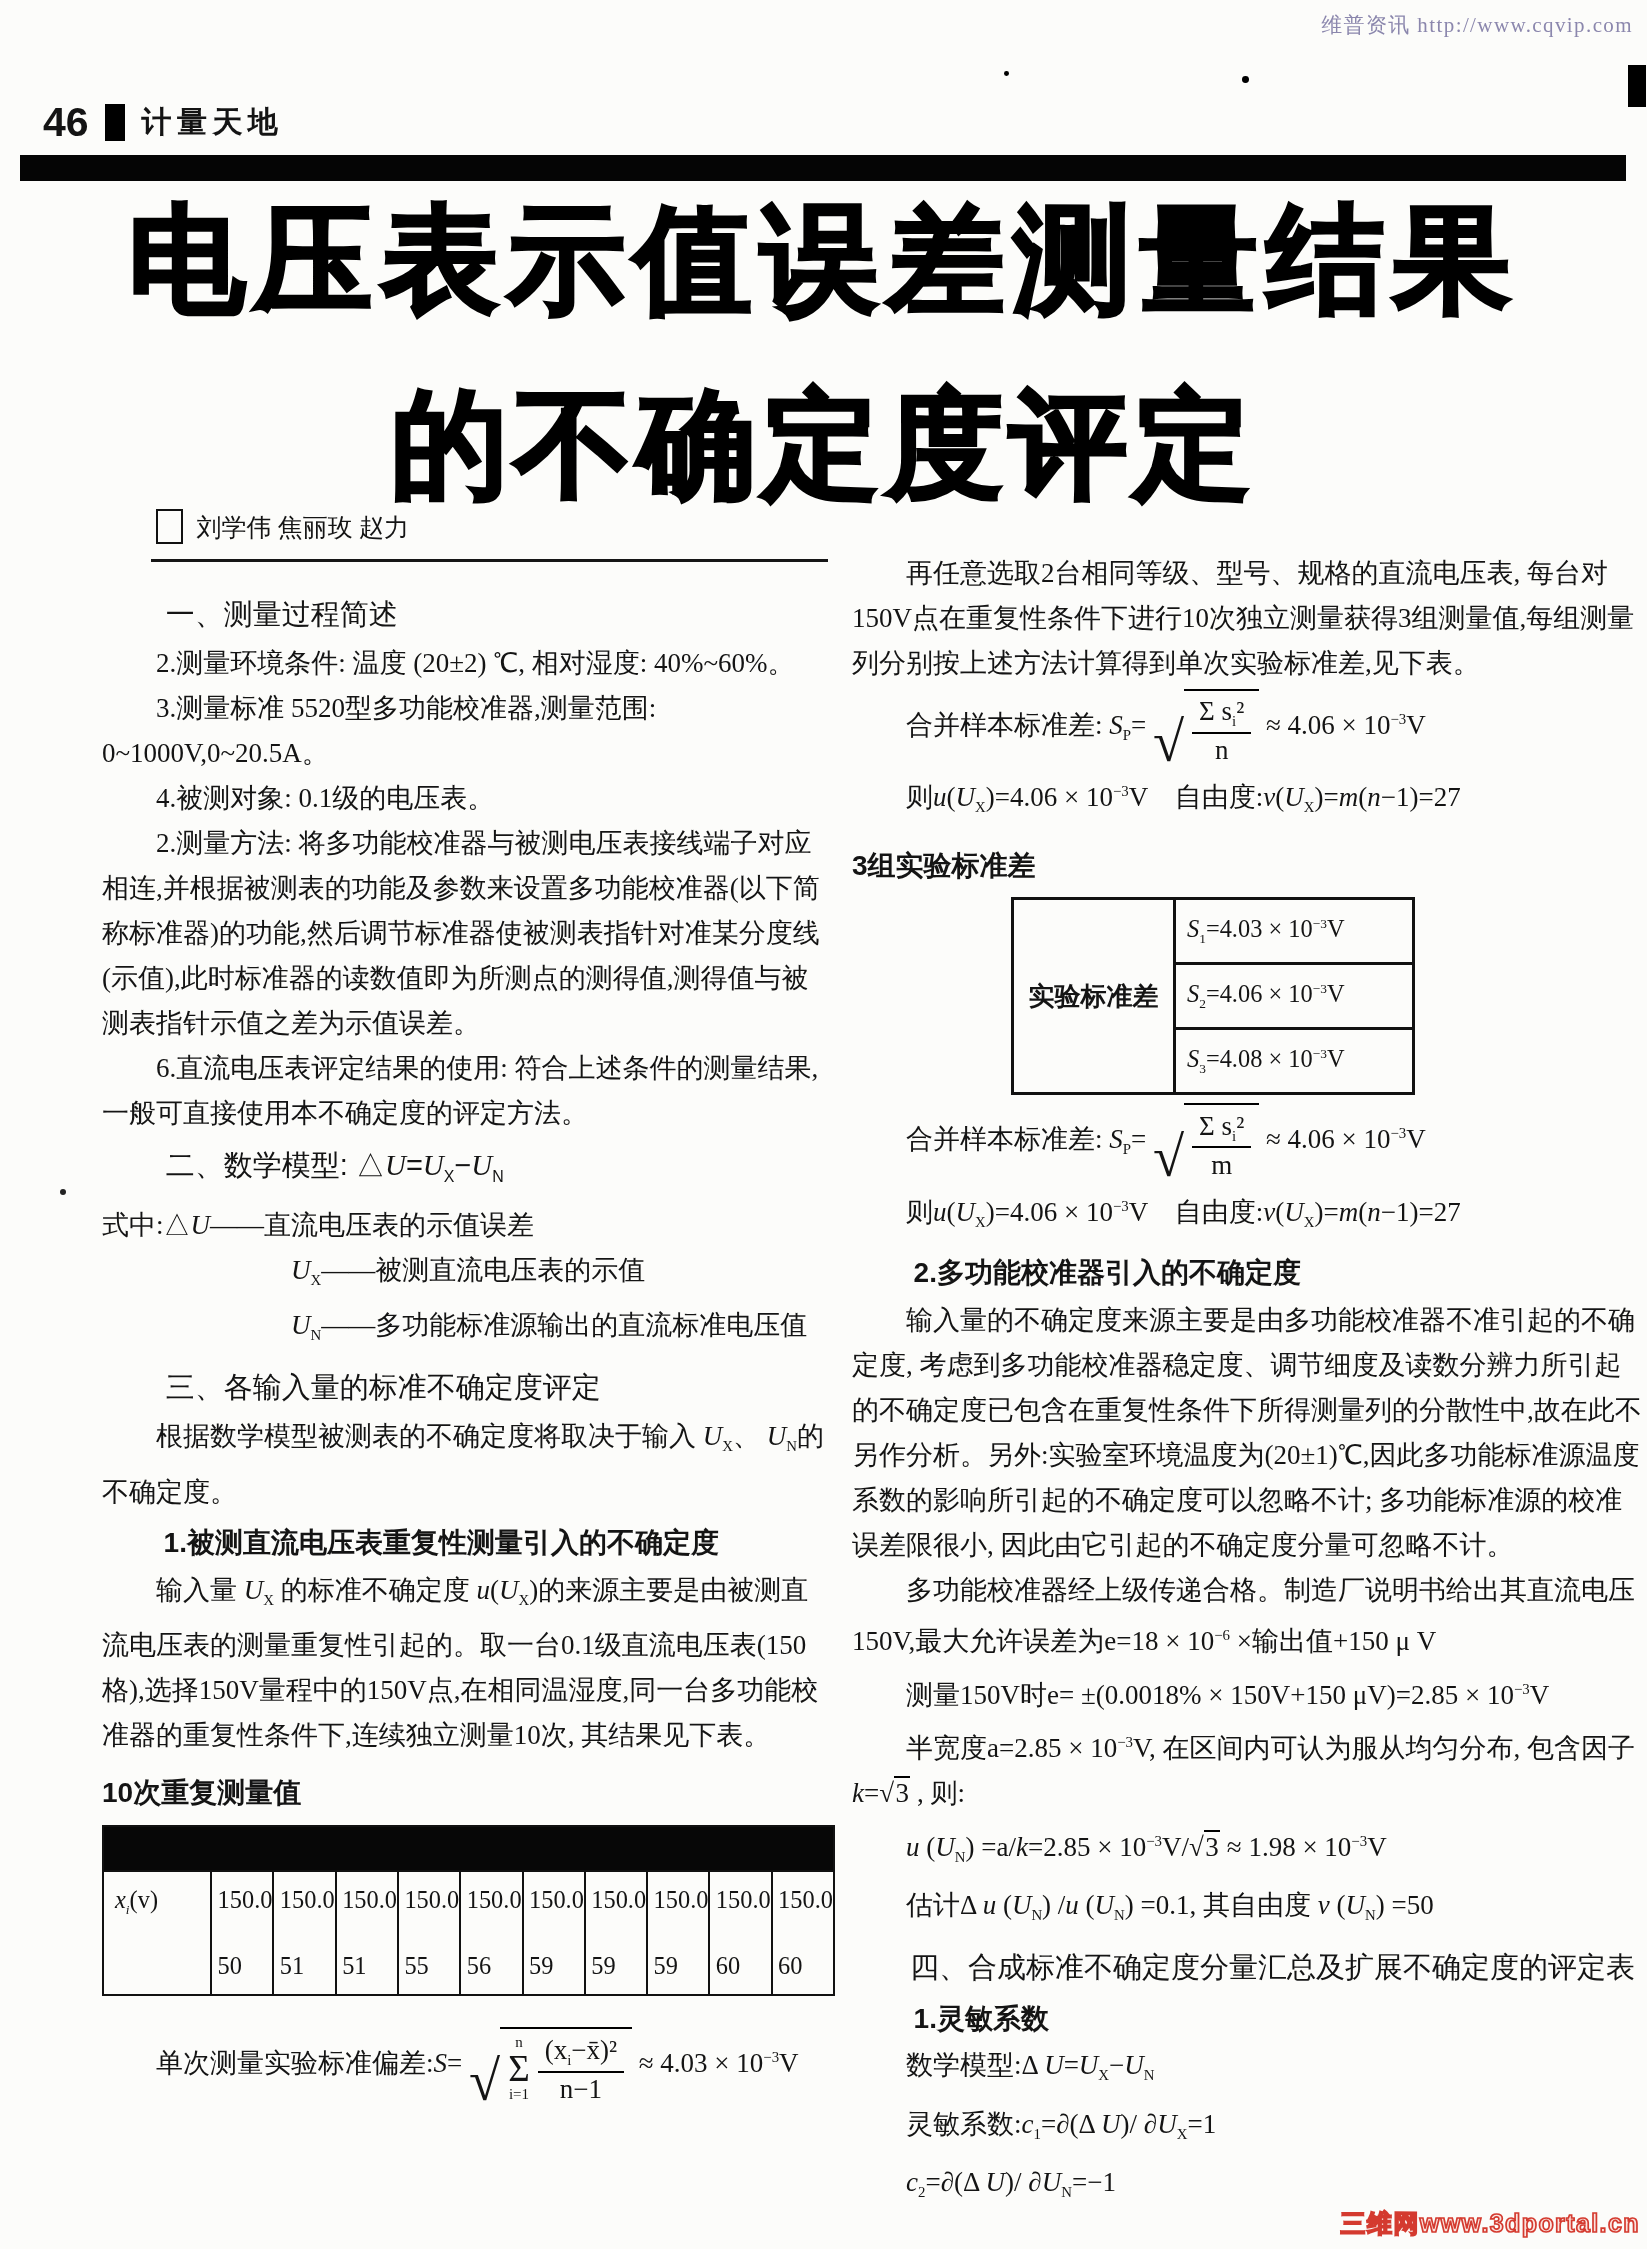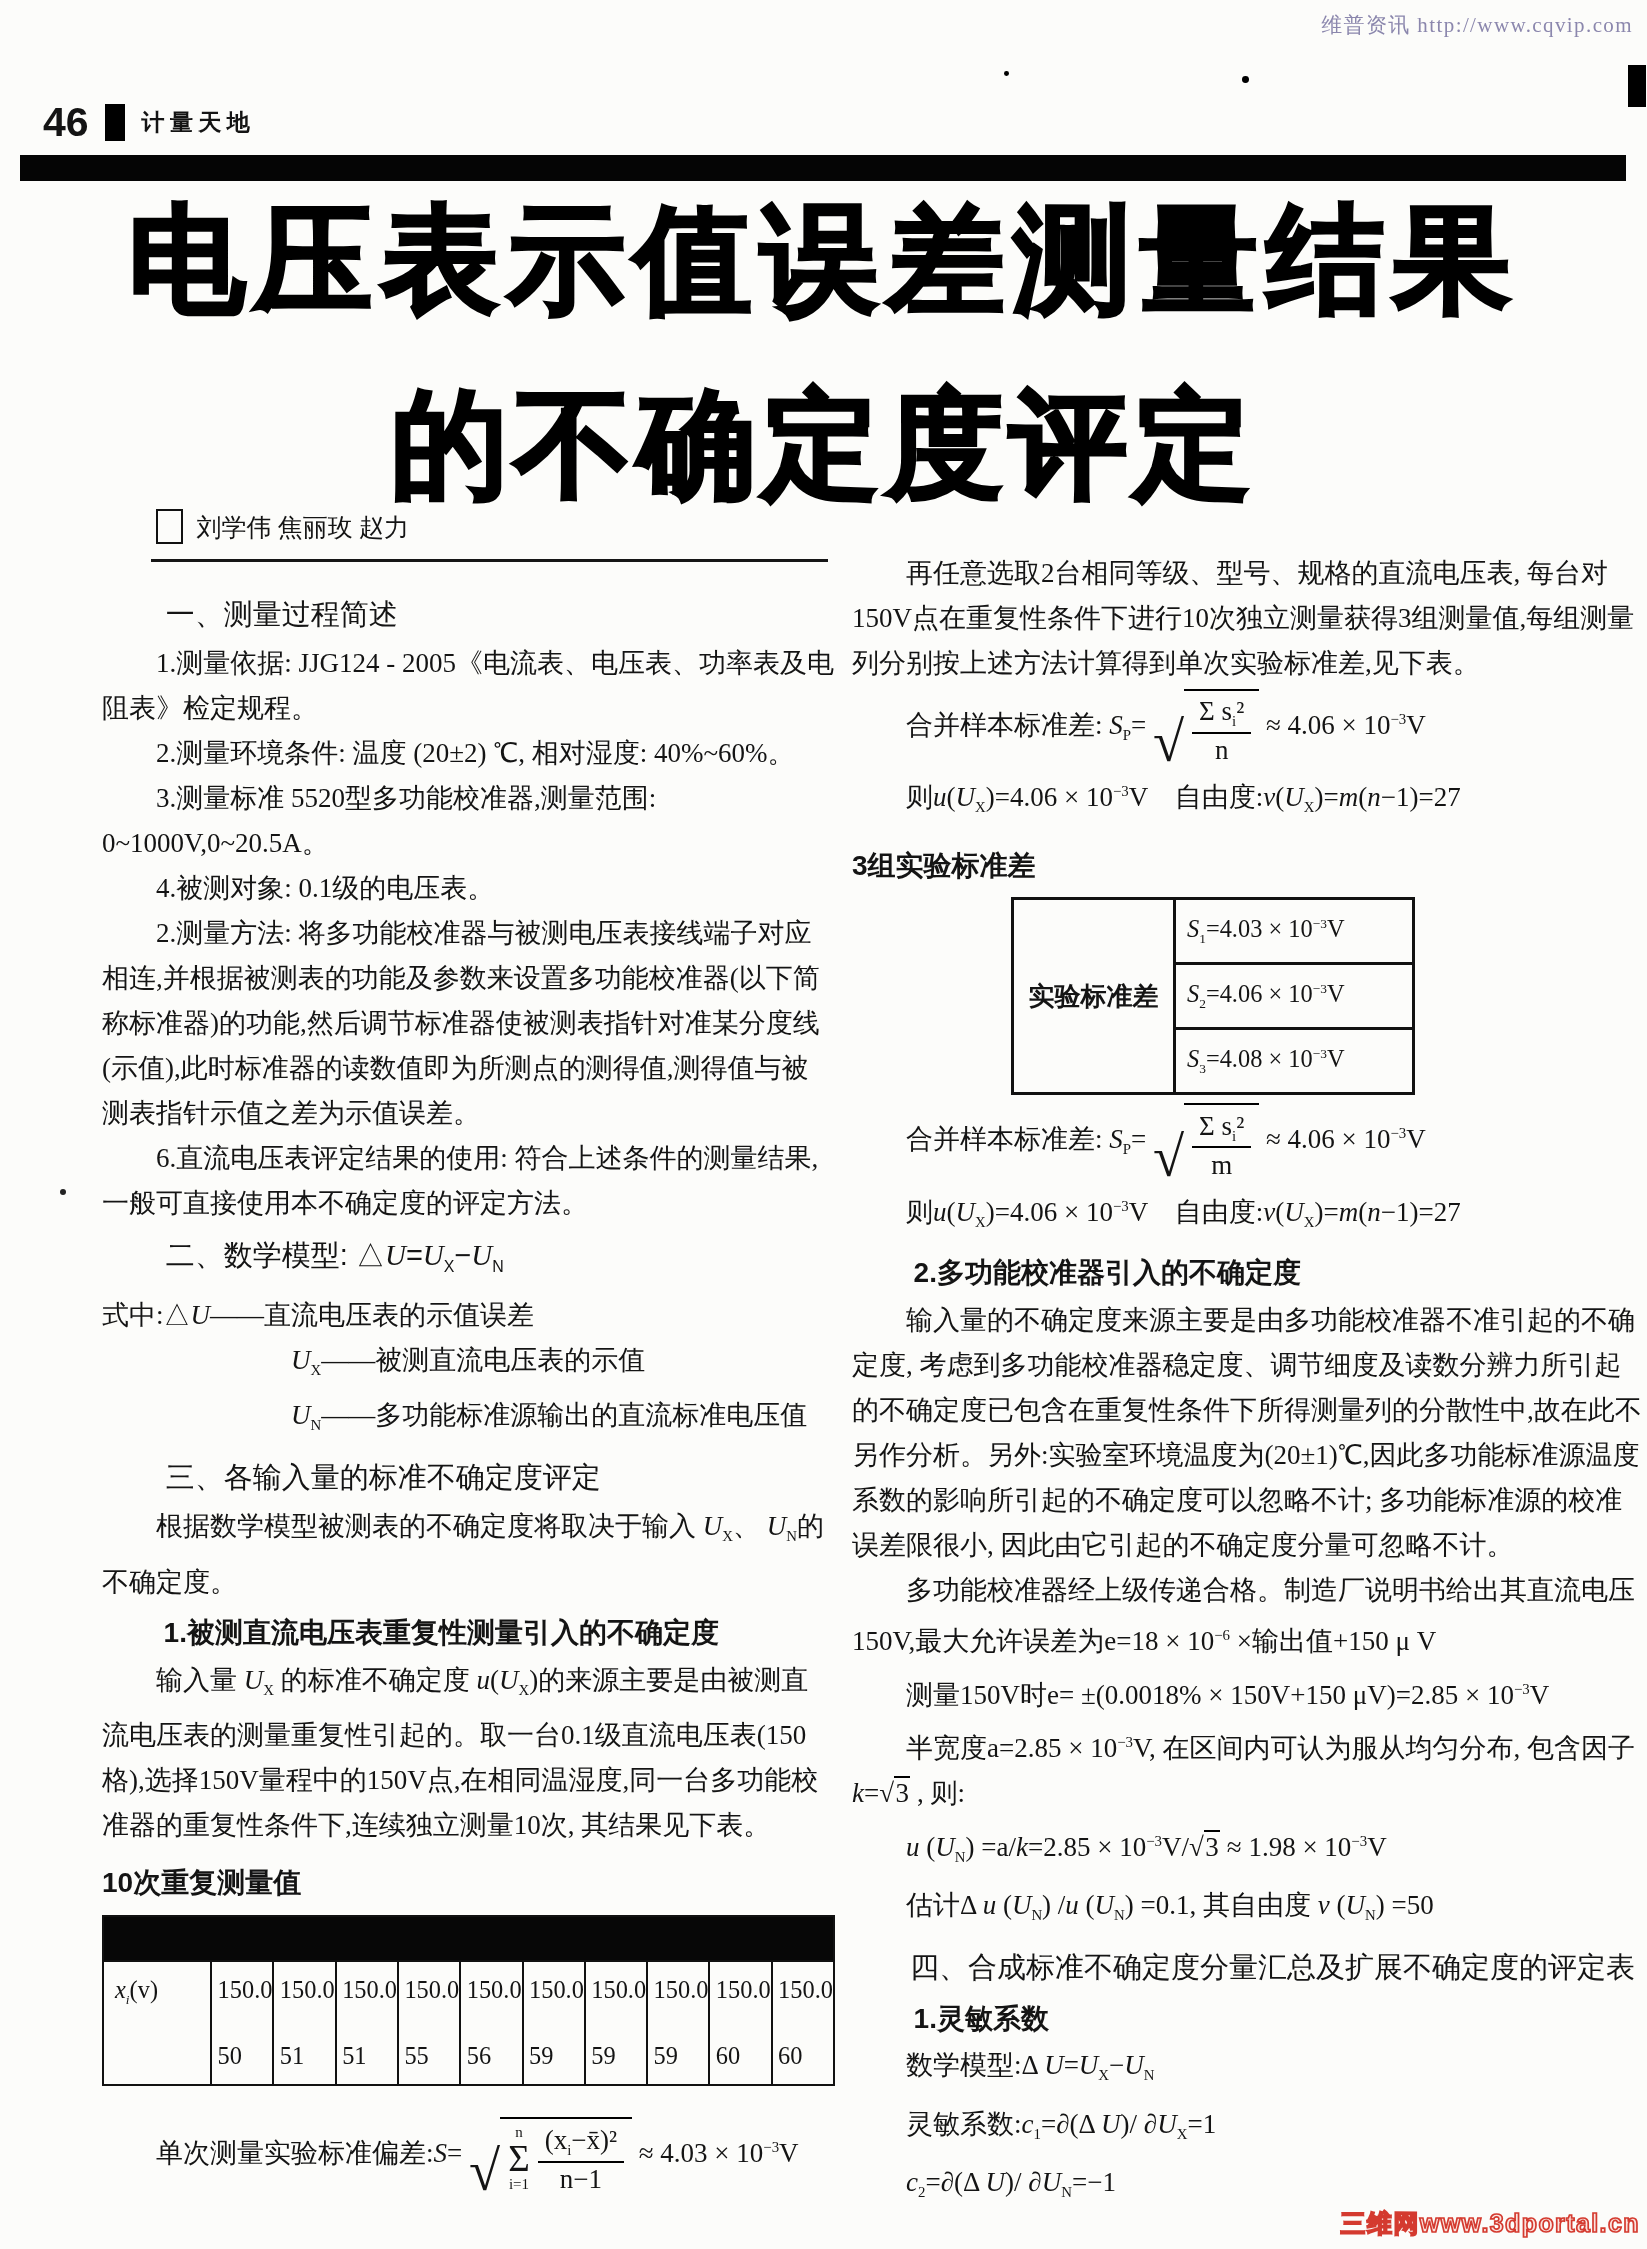--- a/index.html
+++ b/index.html
@@ -9,21 +9,21 @@
   .wm-top{position:absolute;top:11px;right:15px;font-size:21px;color:#8b87ad;
           font-family:"Liberation Serif",serif;letter-spacing:1.4px;}
   .wm-bottom{position:absolute;top:2207px;right:8.1px;font-size:25px;font-weight:bold;
              font-family:"Liberation Sans",sans-serif;color:#fbe3de;
              -webkit-text-stroke:1.7px #d43a2f;letter-spacing:1.4px;}
   
   .header{position:absolute;top:99px;left:43px;display:flex;align-items:center;gap:16.3px;
           font-family:"Liberation Sans",sans-serif;font-weight:900;text-align:right;}
   .pg{font-size:41px;}
   .hdr-block{display:inline-block;width:20.4px;height:37px;background:#000;}
-  .sec{font-size:23px;letter-spacing:5.4px;}
+  .sec{font-size:30px;letter-spacing:5.4px;}
   .black-bar{position:absolute;top:155px;left:20.4px;width:1606px;height:26px;background:#050505;}
   
   .title{position:absolute;left:0;width:100%;text-align:center;margin:0;
          font-family:"Liberation Sans",sans-serif;font-weight:900;color:#000;
          -webkit-text-stroke:3.4px #000;}
   .l1{top:182px;font-size:117px;letter-spacing:9.5px;}
   .l2{top:367px;font-size:117px;letter-spacing:6.8px;}
   
   .authors{position:absolute;top:509px;left:156px;display:flex;align-items:flex-end;gap:13.6px;
            font-size:25px;}
@@ -102,21 +102,20 @@
   <h1 class="title l2">的不确定度评定</h1>
 
   <div class="authors">
     <span class="au-box"></span>
     <span>刘学伟 焦丽玫 赵力</span>
   </div>
   <div class="au-rule"></div>
 
   <div class="col col-left">
     <p class="h-sec">一、测量过程简述</p>
-    <p class="body ind">1.测量依据: JJG124 - 2005《电流表、电压表、功率表及电阻表》检定规程。</p>
     <p class="body ind">2.测量环境条件: 温度 (20±2) ℃, 相对湿度: 40%~60%。</p>
     <p class="body ind">3.测量标准 5520型多功能校准器,测量范围: 0~1000V,0~20.5A。</p>
     <p class="body ind">4.被测对象: 0.1级的电压表。</p>
     <p class="body ind">2.测量方法: 将多功能校准器与被测电压表接线端子对应相连,并根据被测表的功能及参数来设置多功能校准器(以下简称标准器)的功能,然后调节标准器使被测表指针对准某分度线(示值),此时标准器的读数值即为所测点的测得值,测得值与被测表指针示值之差为示值误差。</p>
     <p class="body ind">6.直流电压表评定结果的使用: 符合上述条件的测量结果, 一般可直接使用本不确定度的评定方法。</p>
     <p class="h-sec">二、数学模型: △<i>U</i>=<i>U</i><sub>X</sub>−<i>U</i><sub>N</sub></p>
     <p class="body">式中:△<i>U</i>——直流电压表的示值误差</p>
     <p class="body ind7"><i>U</i><sub>X</sub>——被测直流电压表的示值</p>
     <p class="body ind7"><i>U</i><sub>N</sub>——多功能标准源输出的直流标准电压值</p>
     <p class="h-sec">三、各输入量的标准不确定度评定</p>

